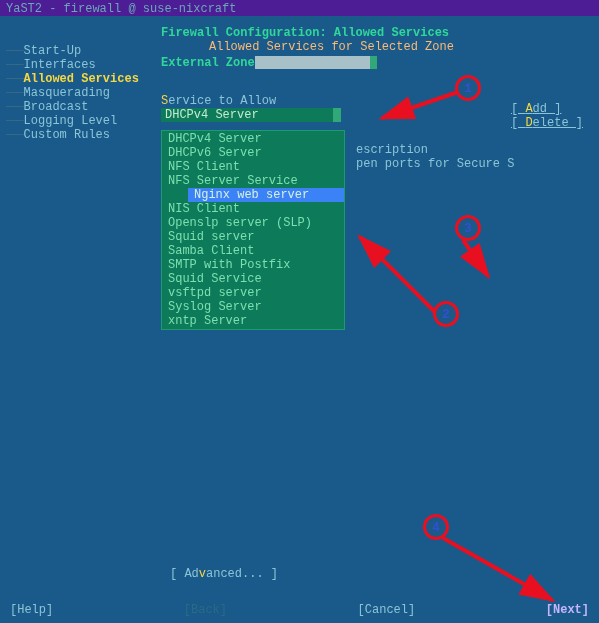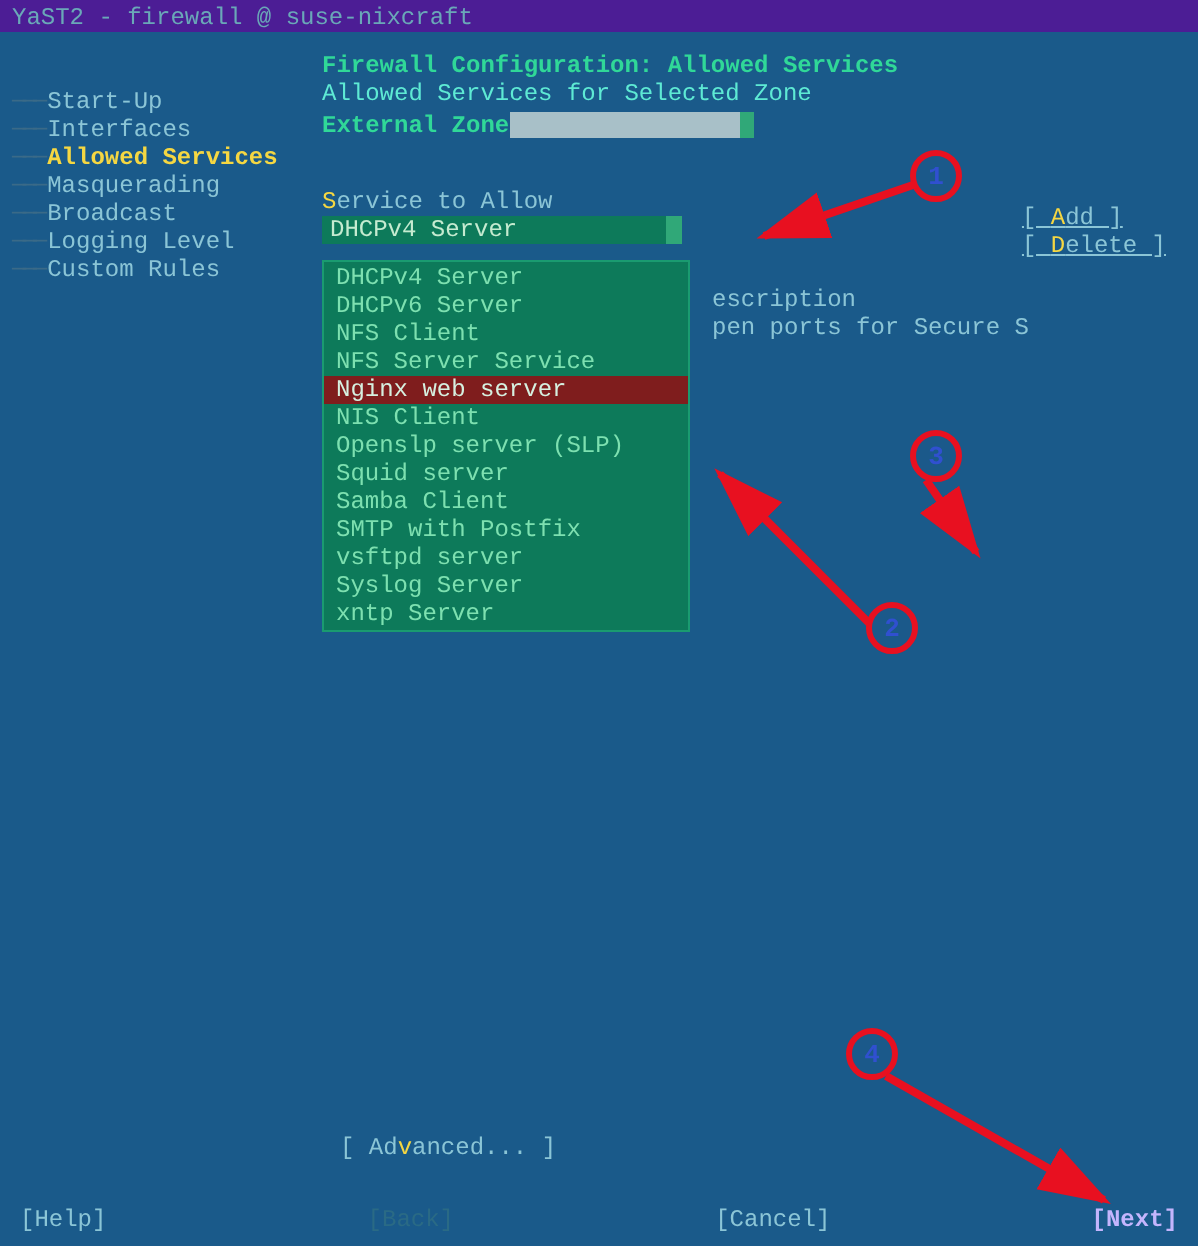--- a/index.html
+++ b/index.html
@@ -41,21 +41,21 @@
     margin-right: 2px;
   }
   .sidebar-label { color: #8bc5d6; }
   .sidebar-label.active { color: #f5d742; font-weight: bold; }
 
   .content {
     flex: 1;
     position: relative;
   }
   .heading1 { color: #30d898; font-weight: bold; }
-  .heading2 { color: #5eead4; }
+  .heading2 { color: #fdba74; margin-left: 48px; }
   .zone-row { margin-top: 2px; }
   .zone-label { color: #30d898; font-weight: bold; }
   .zone-dd {
     display: inline-block;
     background: #a8c0c8;
     color: #5a7080;
     width: 115px;
     height: 13px;
     vertical-align: middle;
   }
@@ -101,22 +101,23 @@
     border: 1px solid #1a9b70;
     padding: 1px 0;
   }
   .dd-item {
     color: #7de0b0;
     padding: 0 6px;
     height: 14px;
     cursor: pointer;
   }
   .dd-item.sel {
-    background: #7f1d1d;
+    background: #3b82f6;
     color: #d6f0e0;
+    margin-left: 26px;
   }
 
   .desc-area {
     position: absolute;
     left: 195px;
     top: 117px;
     color: #8bc5d6;
   }
   .desc-body { color: #8bc5d6; }
 
@@ -223,20 +224,21 @@
         <div class="dd-item">DHCPv4 Server</div>
         <div class="dd-item">DHCPv6 Server</div>
         <div class="dd-item">NFS Client</div>
         <div class="dd-item">NFS Server Service</div>
         <div class="dd-item sel">Nginx web server</div>
         <div class="dd-item">NIS Client</div>
         <div class="dd-item">Openslp server (SLP)</div>
         <div class="dd-item">Squid server</div>
         <div class="dd-item">Samba Client</div>
         <div class="dd-item">SMTP with Postfix</div>
+        <div class="dd-item">Squid Service</div>
         <div class="dd-item">vsftpd server</div>
         <div class="dd-item">Syslog Server</div>
         <div class="dd-item">xntp Server</div>
       </div>
 
   </div>
 </div>
 
 <div class="bottom-row">
   <span class="adv"><span>[ Ad</span><span class="hk">v</span><span>anced... ]</span></span>

